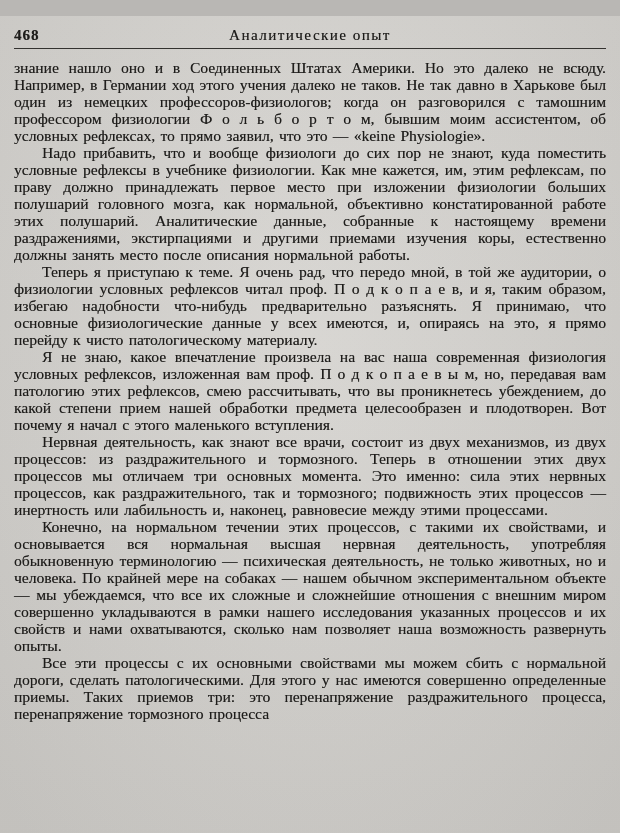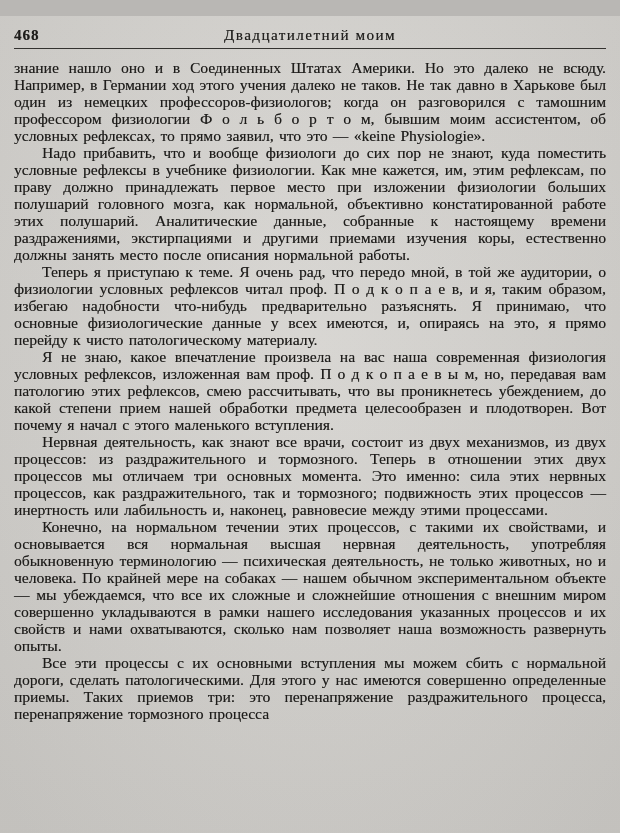--- a/index.html
+++ b/index.html
@@ -64,28 +64,28 @@
     text-shadow: 0.25px 0 0 rgba(29,28,26,0.55);
   }
 </style>
 </head>
 <body>
 
 <div class="page">
 
   <header class="running-head">
     <span class="pagenum">468</span>
-    <span class="head-title">Двадцатилетний моим</span>
+    <span class="head-title">Аналитические опыт</span>
   </header>
 
   <div class="rule"></div>
 
   <main class="text-block">
     <p class="para no-indent">знание нашло оно и в Соединенных Штатах Америки. Но это далеко не всюду. Например, в Германии ход этого учения далеко не таков. Не так давно в Харькове был один из немецких профессоров-физиологов; когда он разговорился с тамошним профессором физиологии Ф о л ь б о р т о м, бывшим моим ассистентом, об условных рефлексах, то прямо заявил, что это — «keine Physiologie».</p>
     <p class="para">Надо прибавить, что и вообще физиологи до сих пор не знают, куда поместить условные рефлексы в учебнике физиологии. Как мне кажется, им, этим рефлексам, по праву должно принадлежать первое место при изложении физиологии больших полушарий головного мозга, как нормальной, объективно констатированной работе этих полушарий. Аналитические данные, собранные к настоящему времени раздражениями, экстирпациями и другими приемами изучения коры, естественно должны занять место после описания нормальной работы.</p>
     <p class="para">Теперь я приступаю к теме. Я очень рад, что передо мной, в той же аудитории, о физиологии условных рефлексов читал проф. П о д к о п а е в, и я, таким образом, избегаю надобности что-нибудь предварительно разъяснять. Я принимаю, что основные физиологические данные у всех имеются, и, опираясь на это, я прямо перейду к чисто патологическому материалу.</p>
     <p class="para">Я не знаю, какое впечатление произвела на вас наша современная физиология условных рефлексов, изложенная вам проф. П о д к о п а е в ы м, но, передавая вам патологию этих рефлексов, смею рассчитывать, что вы проникнетесь убеждением, до какой степени прием нашей обработки предмета целесообразен и плодотворен. Вот почему я начал с этого маленького вступления.</p>
     <p class="para">Нервная деятельность, как знают все врачи, состоит из двух механизмов, из двух процессов: из раздражительного и тормозного. Теперь в отношении этих двух процессов мы отличаем три основных момента. Это именно: сила этих нервных процессов, как раздражительного, так и тормозного; подвижность этих процессов — инертность или лабильность и, наконец, равновесие между этими процессами.</p>
     <p class="para">Конечно, на нормальном течении этих процессов, с такими их свойствами, и основывается вся нормальная высшая нервная деятельность, употребляя обыкновенную терминологию — психическая деятельность, не только животных, но и человека. По крайней мере на собаках — нашем обычном экспериментальном объекте — мы убеждаемся, что все их сложные и сложнейшие отношения с внешним миром совершенно укладываются в рамки нашего исследования указанных процессов и их свойств и нами охватываются, сколько нам позволяет наша возможность развернуть опыты.</p>
-    <p class="para">Все эти процессы с их основными вступления мы можем сбить с нормальной дороги, сделать патологическими. Для этого у нас имеются совершенно определенные приемы. Таких приемов три: это перенапряжение раздражительного процесса, перенапряжение тормозного процесса</p>
+    <p class="para">Все эти процессы с их основными свойствами мы можем сбить с нормальной дороги, сделать патологическими. Для этого у нас имеются совершенно определенные приемы. Таких приемов три: это перенапряжение раздражительного процесса, перенапряжение тормозного процесса</p>
   </main>
 
 </div>
 
 </body></html>

